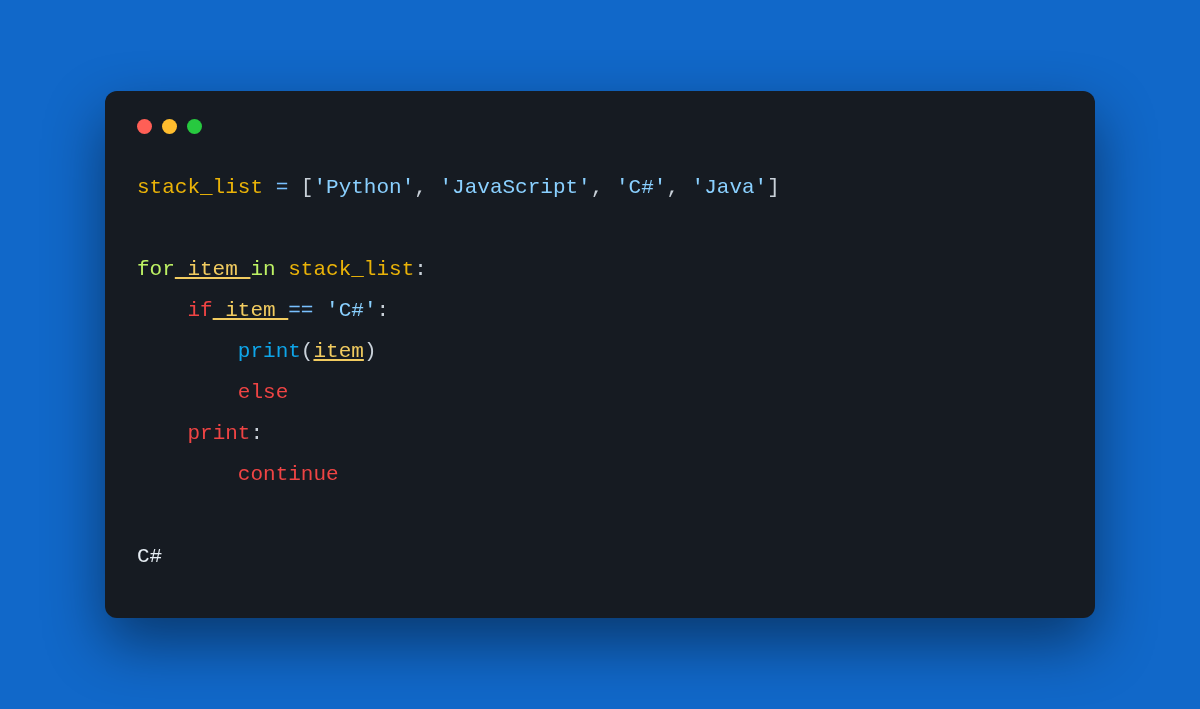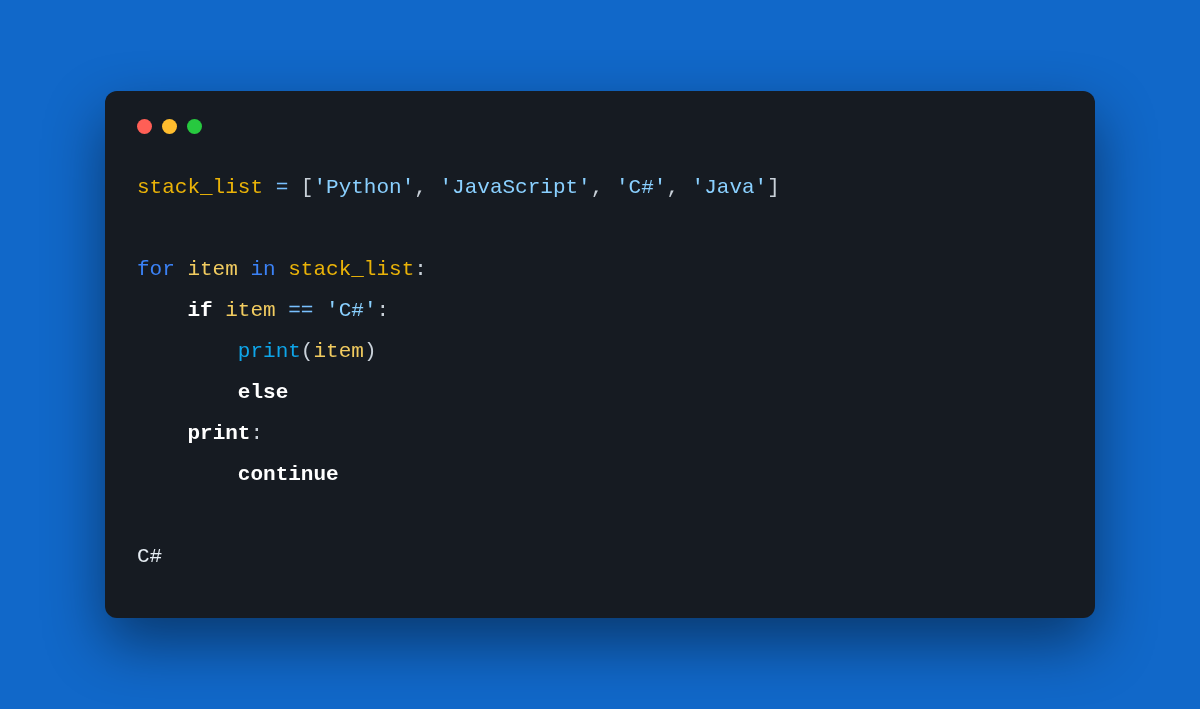--- a/index.html
+++ b/index.html
@@ -36,25 +36,25 @@
   .code {
     font-size: 21px;
     line-height: 1.95;
     white-space: pre;
     color: #c9d1d9;
   }
   .c-var   { color: #eab308; }
   .c-op    { color: #79c0ff; }
   .c-punc  { color: #c9d1d9; }
   .c-str   { color: #8ad0ff; }
-  .c-key   { color: #3b82f6; }   
-  .c-key2  { color: #ffffff; font-weight: bold; }   
+  .c-key   { color: #bef264; }   
+  .c-key2  { color: #ef4444; }   
   .c-eq    { color: #79c0ff; }
   .c-func  { color: #0ea5e9; }   
-  .c-item  { color: #f2cc60; }   
+  .c-item  { color: #f2cc60; text-decoration: underline; }   
   .c-out   { color: #e6edf3; }
 </style>
 </head>
 <body>
 
 <div class="window">
   <div class="titlebar">
     <div class="dot red"></div>
     <div class="dot yellow"></div>
     <div class="dot green"></div>

